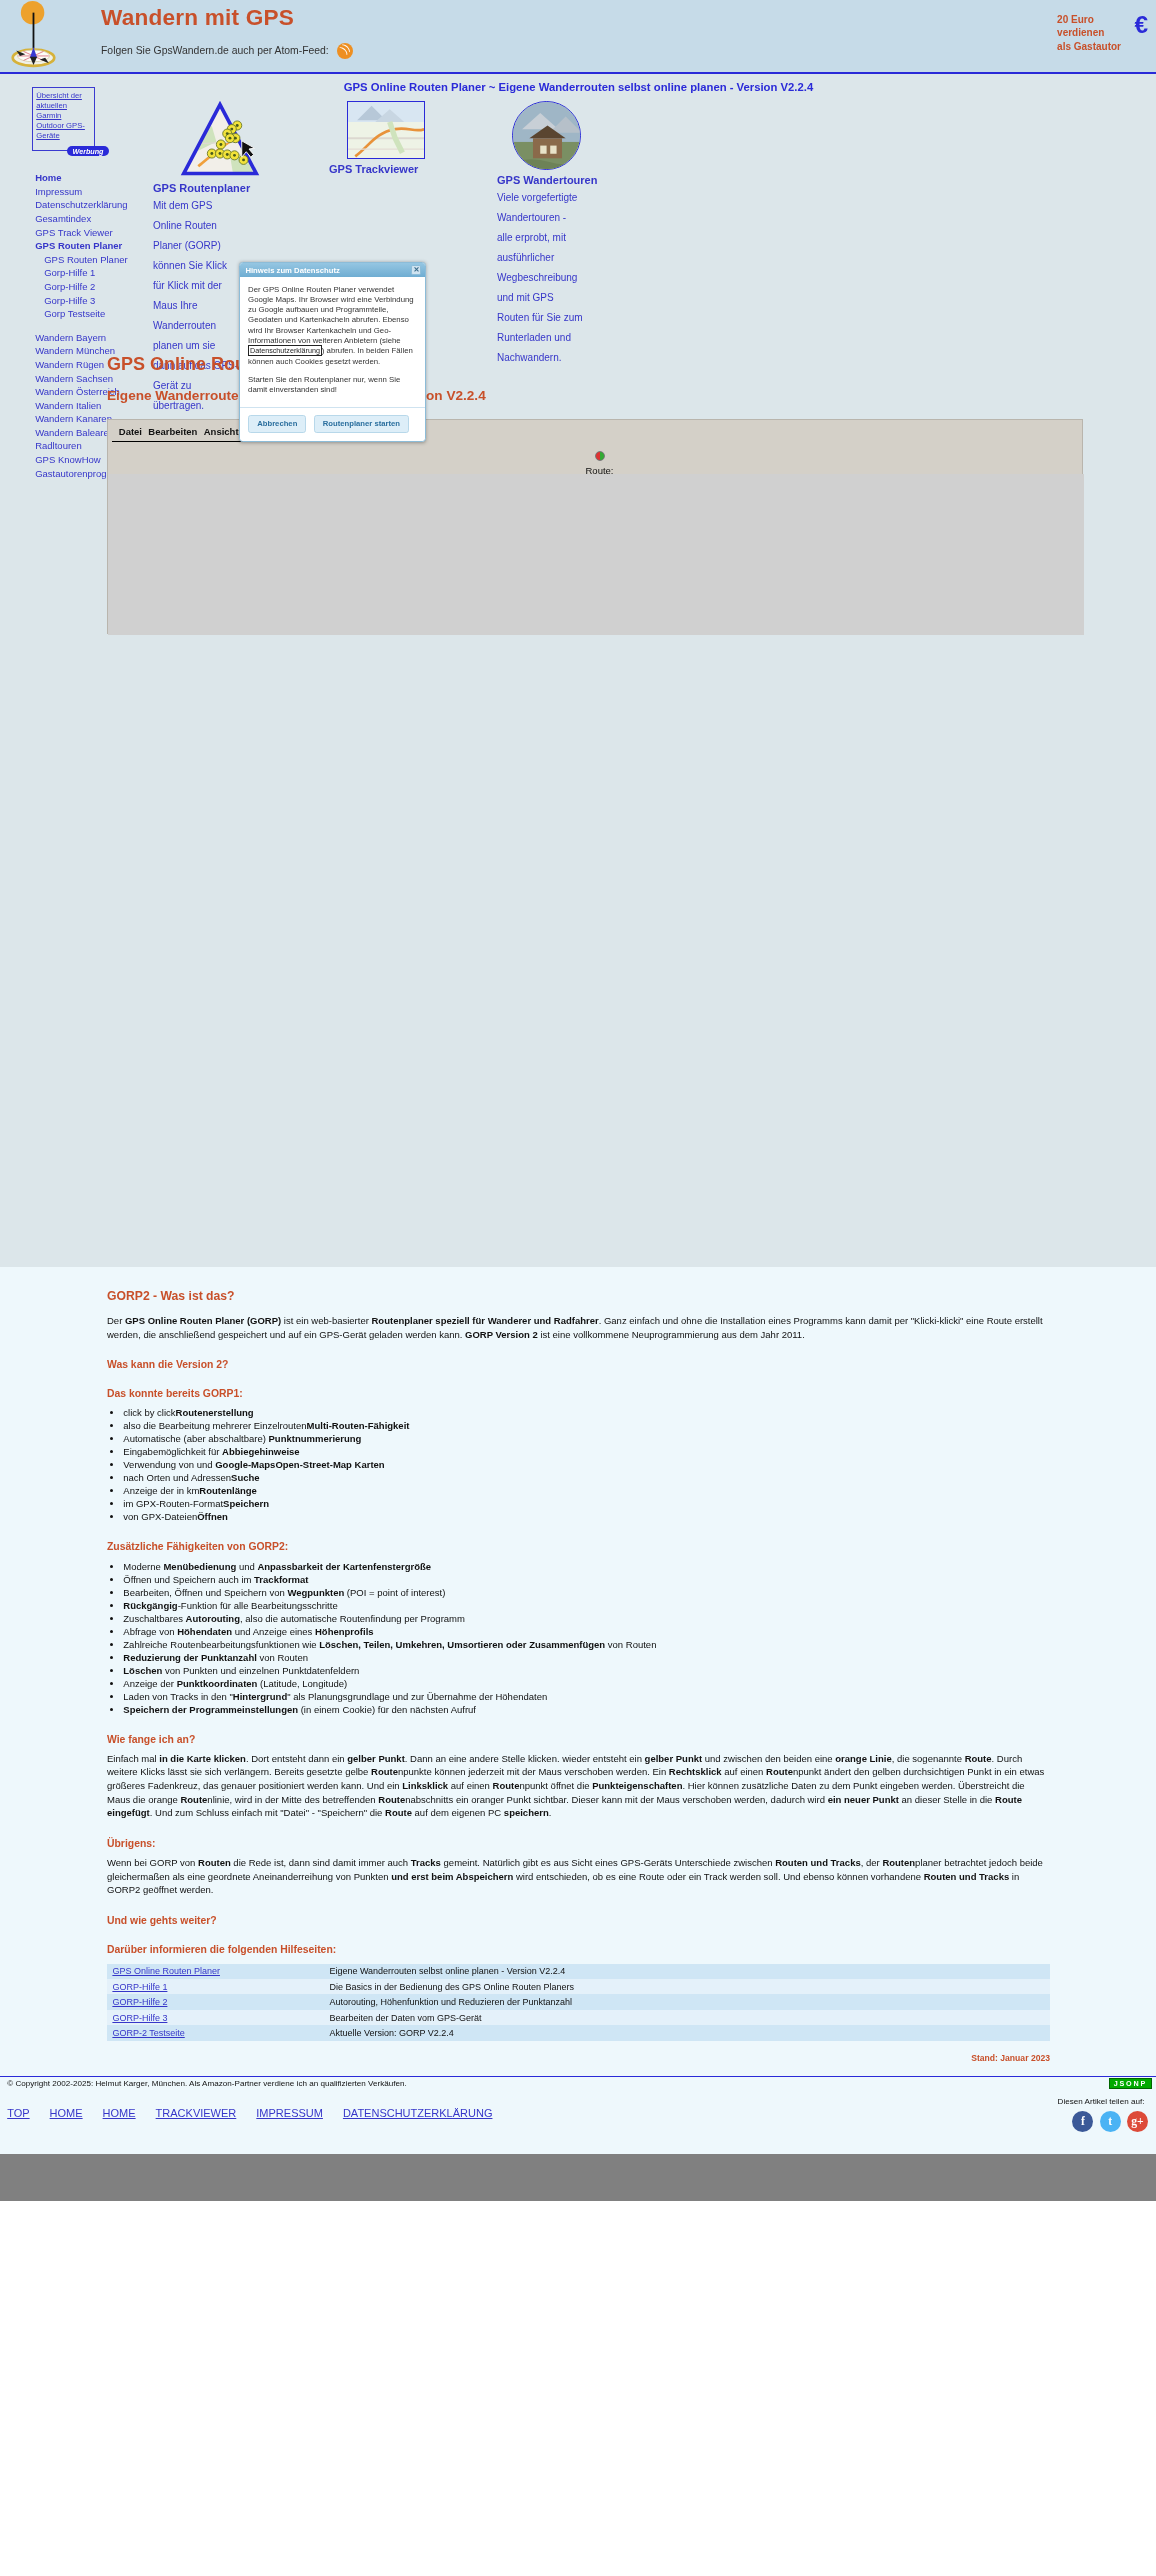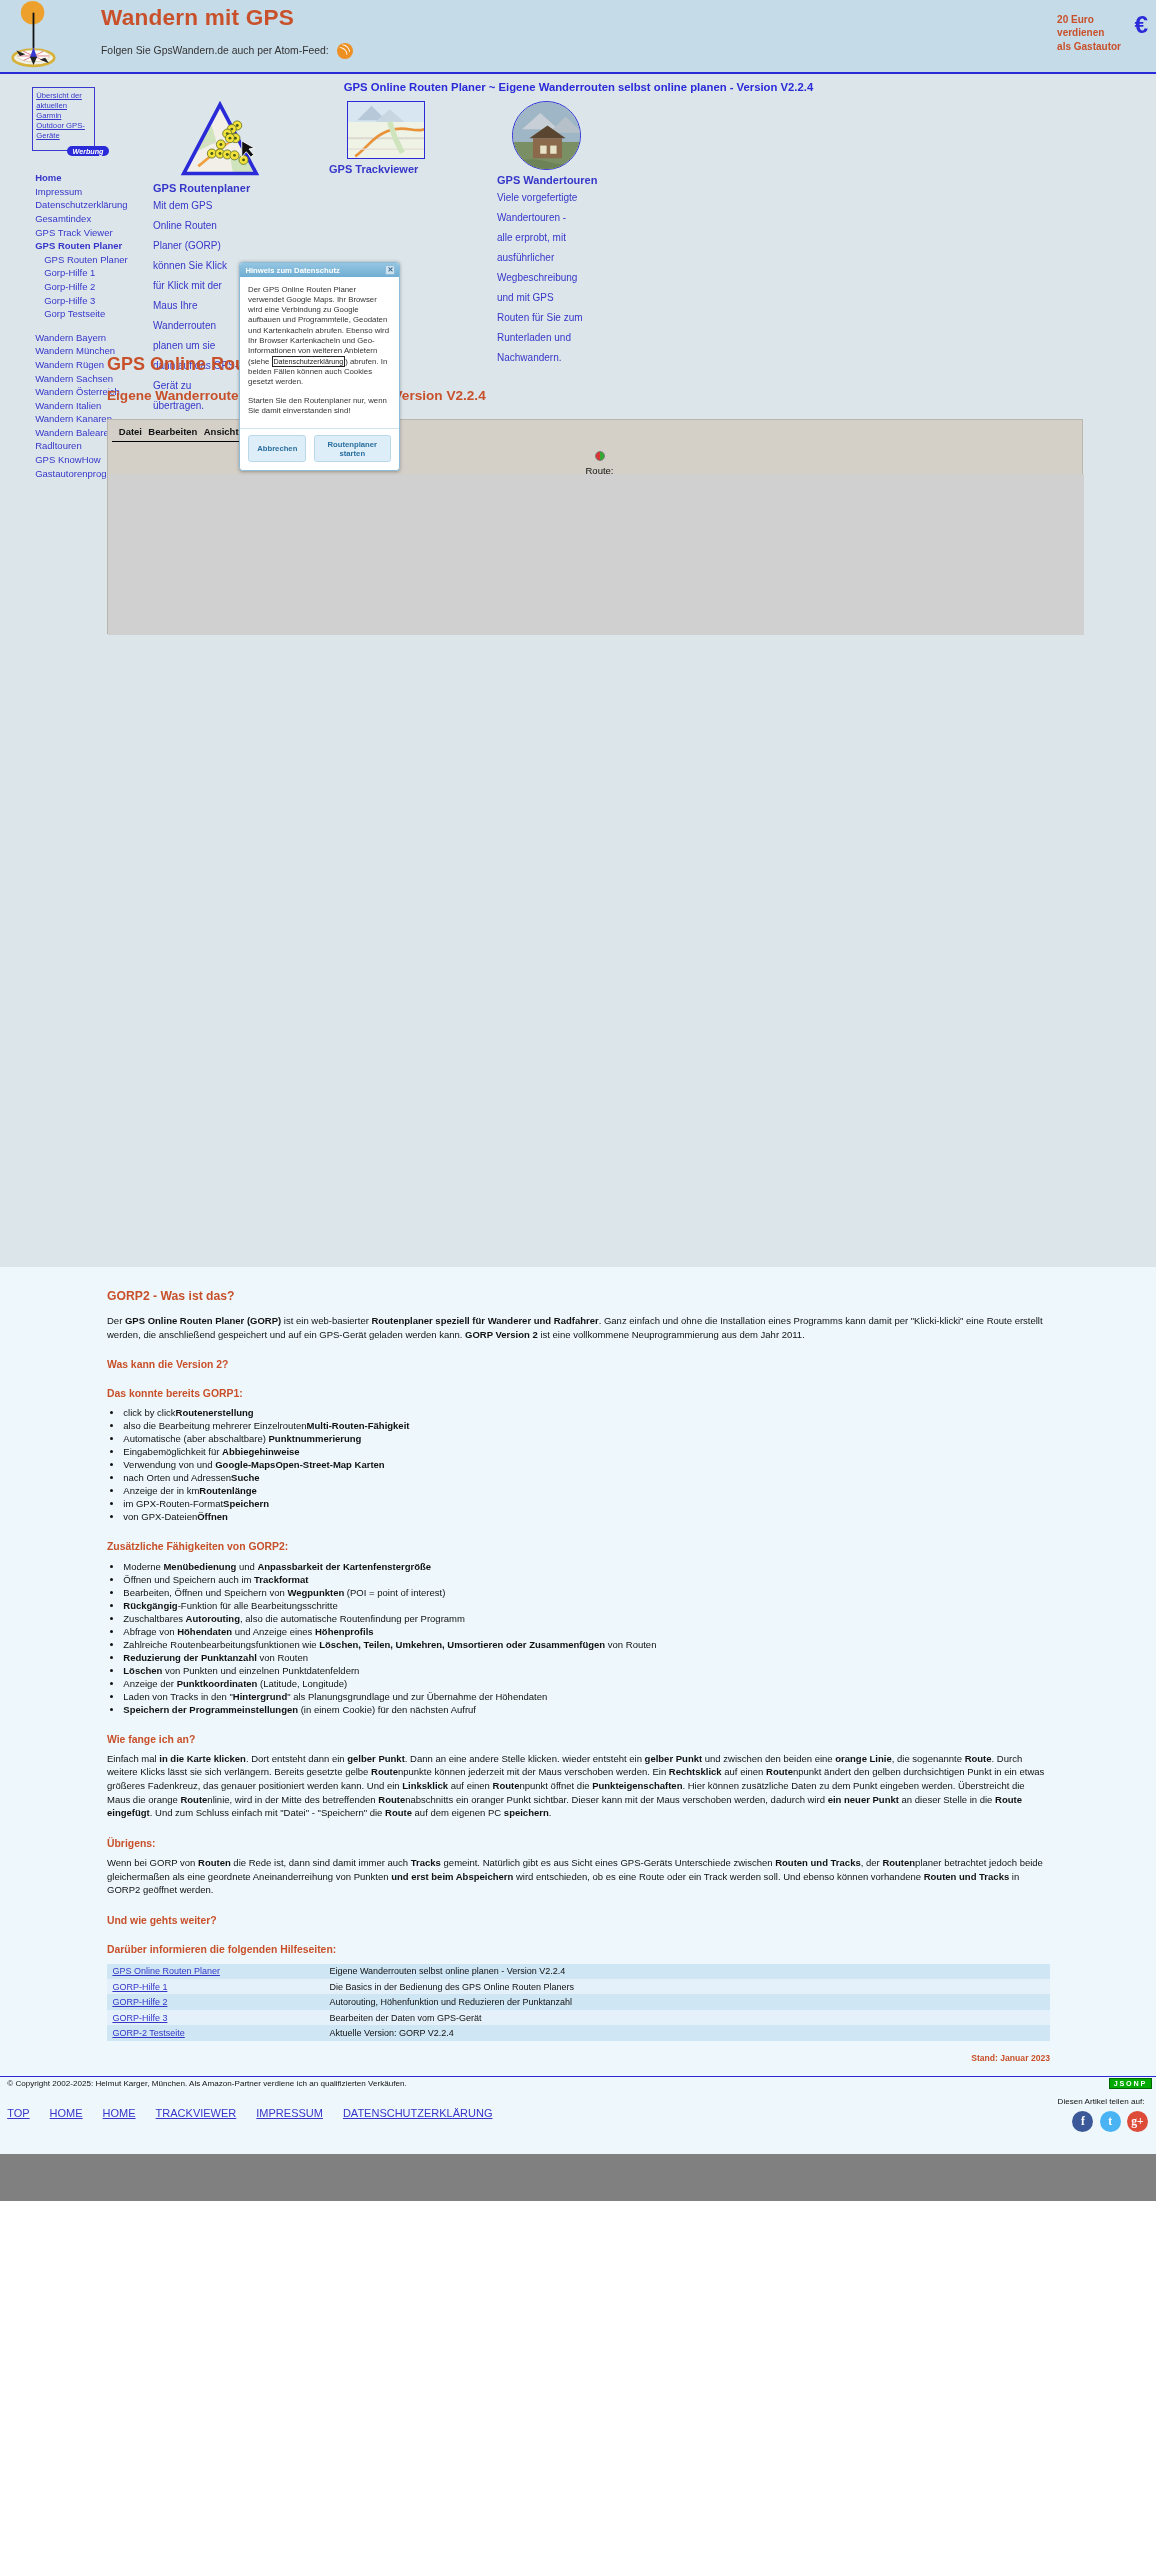--- a/index.html
+++ b/index.html
@@ -130,21 +130,21 @@
     width:90px; height:12.6px; padding:0 1.8px; border:0.9px solid #888;
     background:#e9e9e9;
   }
   .mapcanvas {
     position:absolute; left:0; top:54px; width:976px; height:161px;
     background:#d0d0d0;
   }
 
   
   .dialog {
-    position:absolute; left:239px; top:188px; width:161px;
+    position:absolute; left:239px; top:188px; width:187px;
     border:0.9px solid #8cbcd8; border-radius:3.6px;
     background:#fff; box-shadow:0 0.9px 3.6px rgba(0,0,0,.3); z-index:50;
   }
   .dlg-title {
     background:linear-gradient(#95c6e2,#6fadd2);
     border-radius:2.7px 2.7px 0 0; padding:2.7px 5.4px;
     font-size:7.7px; font-weight:bold; color:#fff; position:relative;
   }
   .dlg-close {
     position:absolute; right:3.6px; top:1.8px; width:10px; height:10px;

